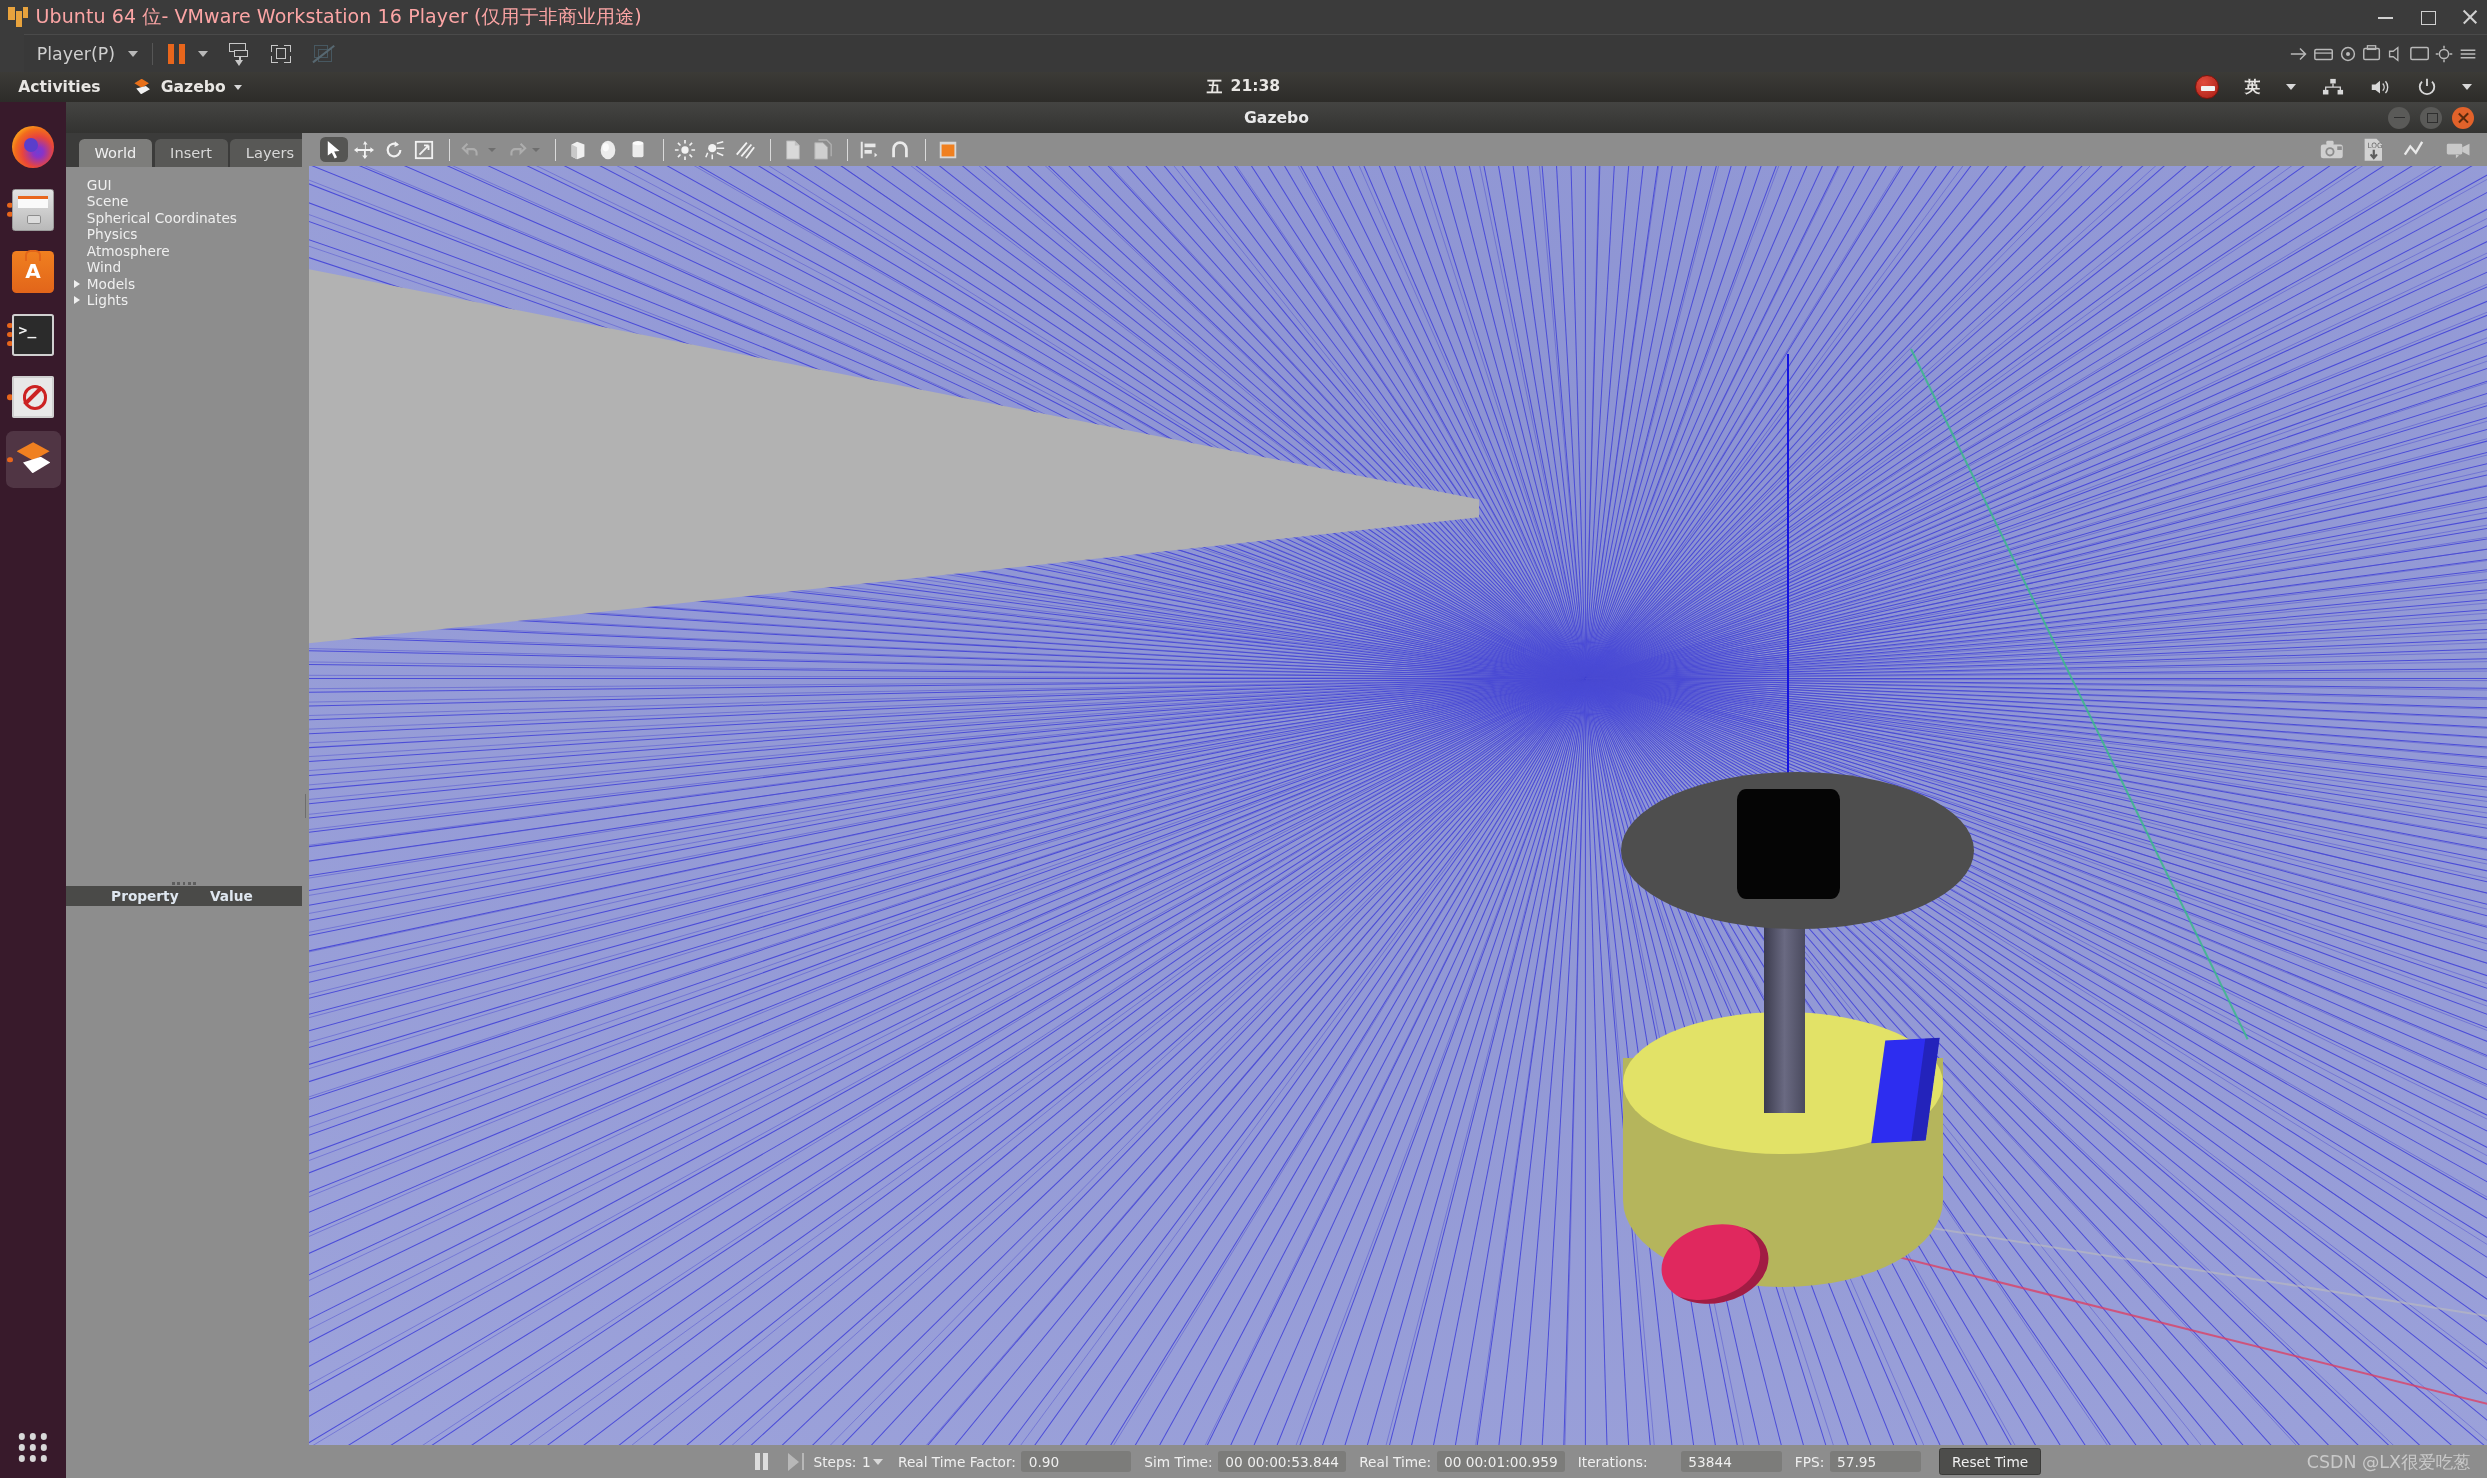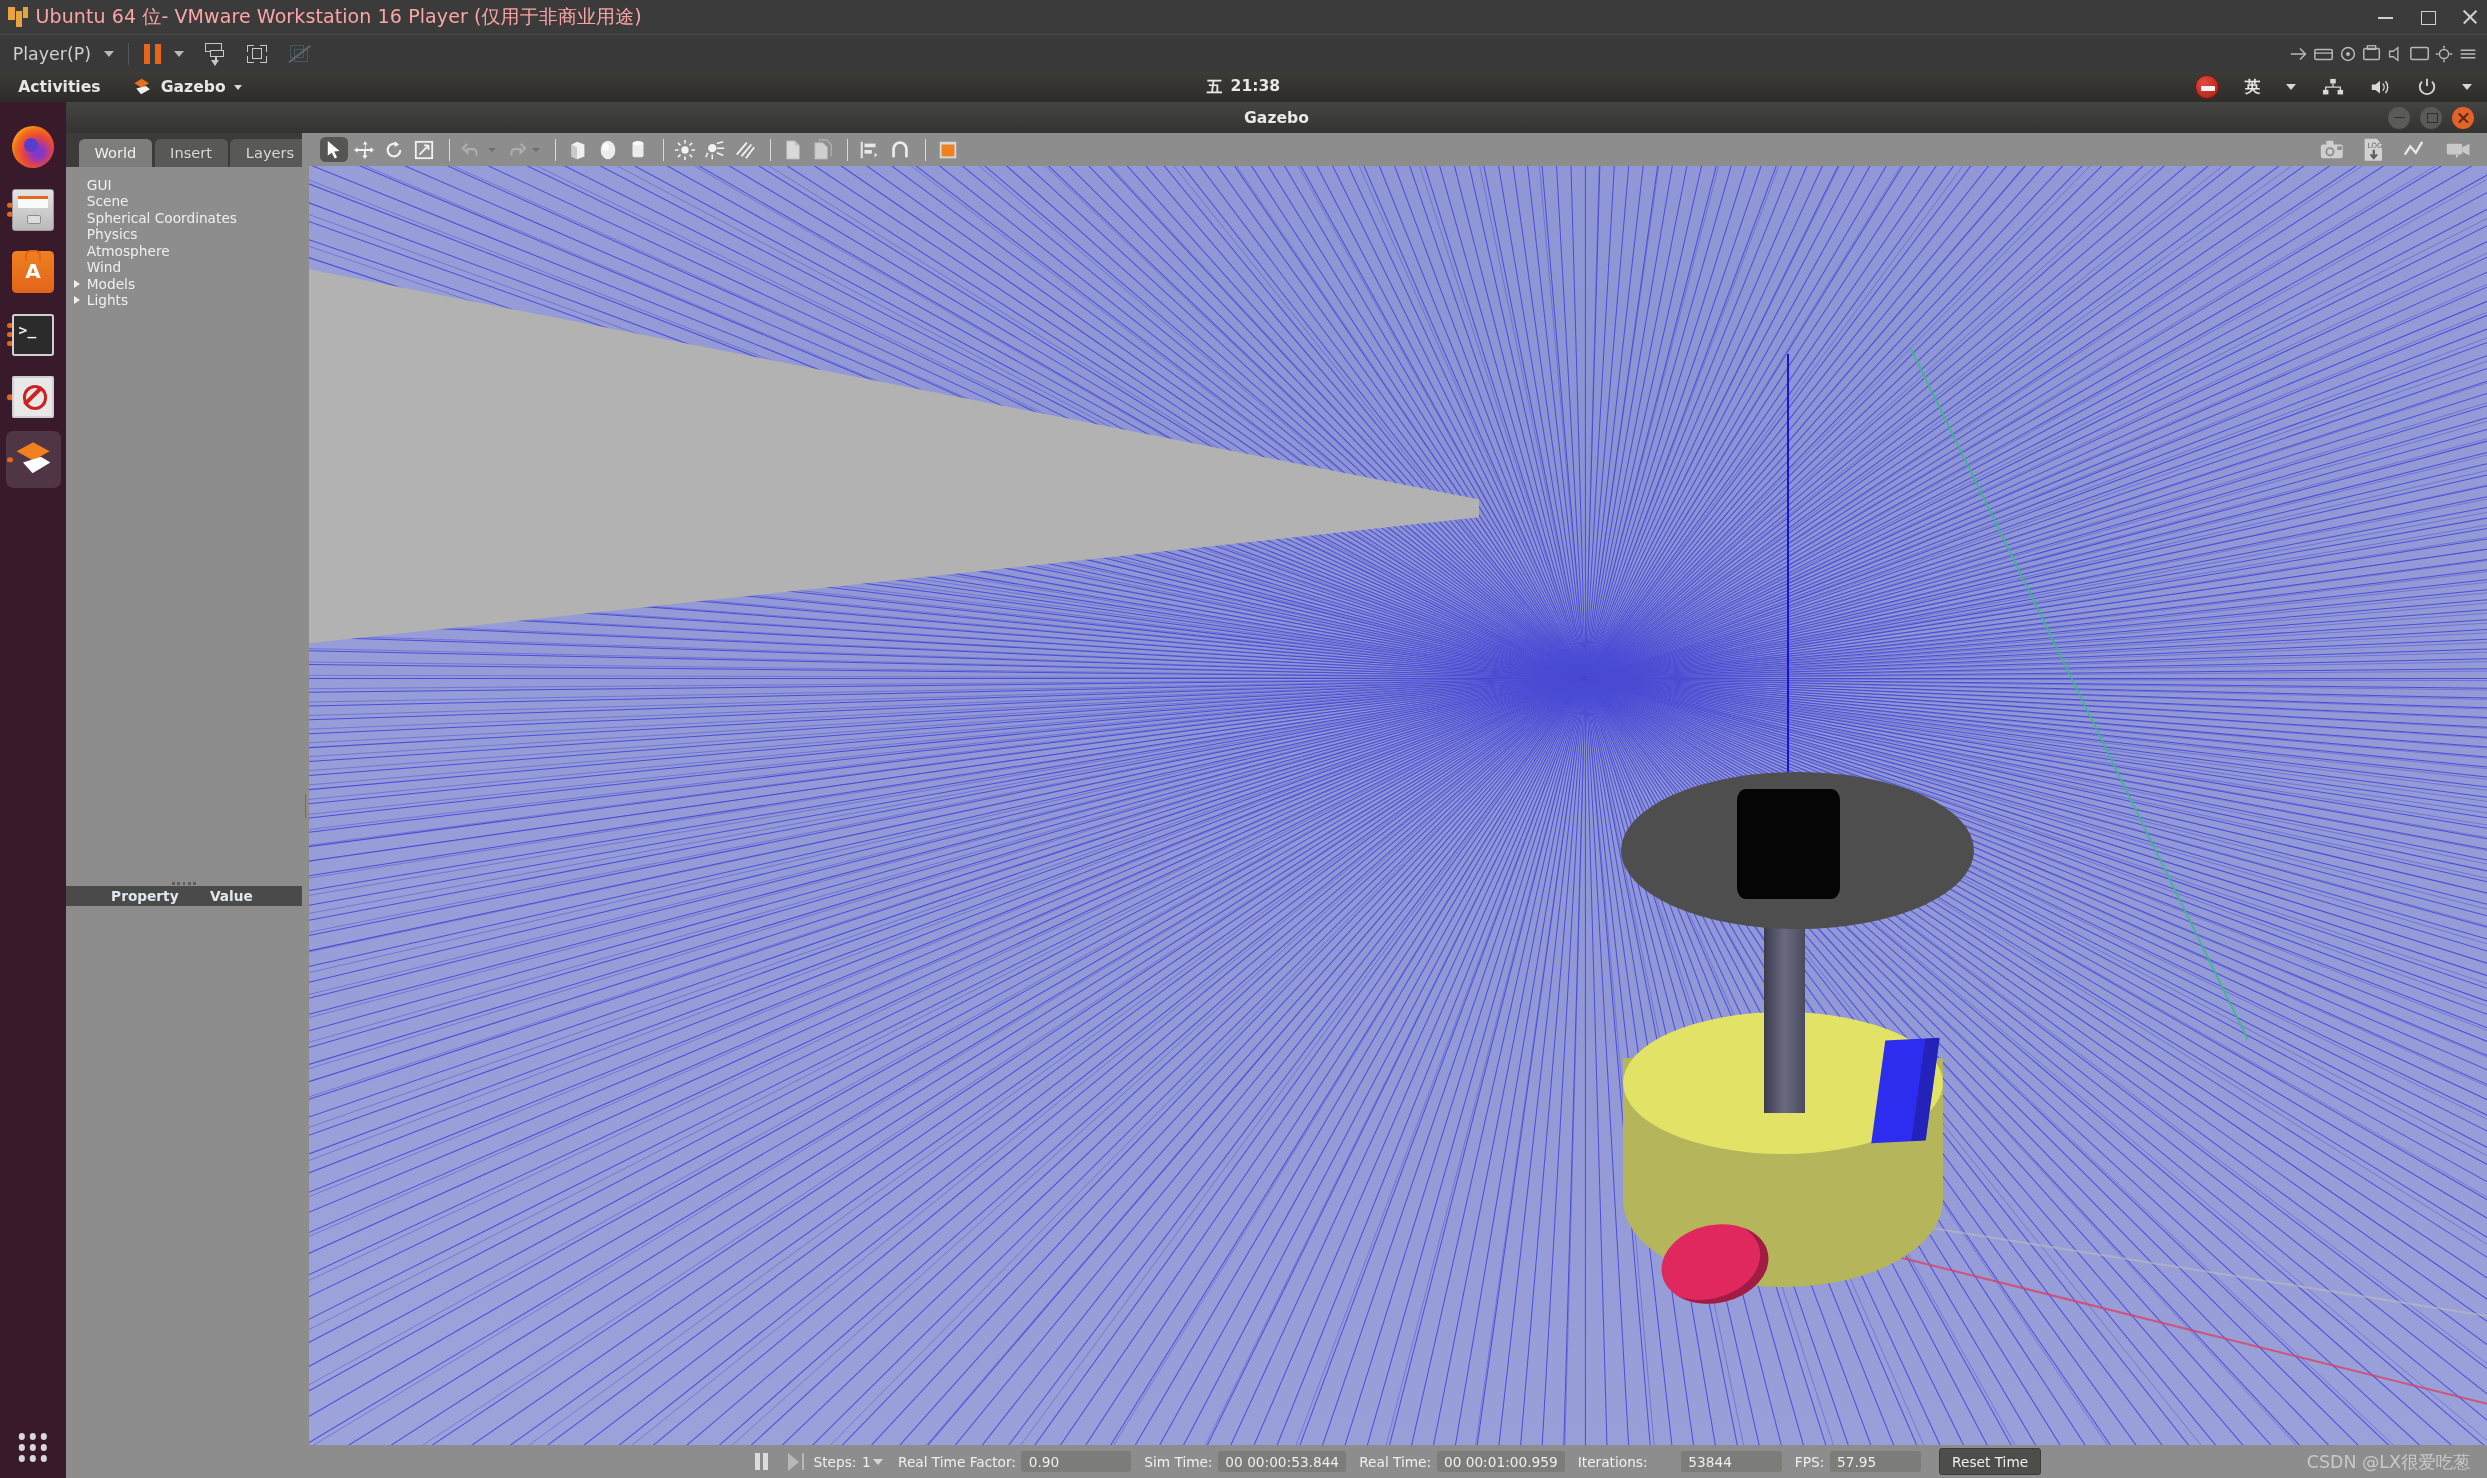--- a/index.html
+++ b/index.html
@@ -26,21 +26,21 @@
   #vm-wincontrols { position: absolute; right: 9.1px; top: 0; height: 34px; display: flex; align-items: center; gap: 25.6px; }
   .wc { width: 16.5px; height: 16.5px; position: relative; cursor: default; }
   .wc-min::after { content:''; position:absolute; left:0.9px; top:8.2px; width:14.6px; height:1.8px; background:#d0d0d0; }
   .wc-max::after { content:''; position:absolute; left:1.8px; top:1.8px; width:12.8px; height:12.8px; border:1.8px solid #d0d0d0; }
   .wc-close::before, .wc-close::after { content:''; position:absolute; left:-0.9px; top:7.3px; width:18.3px; height:1.8px; background:#d0d0d0; }
   .wc-close::before { transform: rotate(45deg); }
   .wc-close::after { transform: rotate(-45deg); }
 
   #vm-toolbar {
     height: 38px; background: #393939; border-top: 0.9px solid #4a4a4a;
-    display: flex; align-items: center; padding: 0 12.8px; flex: 0 0 auto; position: relative;
+    display: flex; align-items: center; padding: 0 12.8px; flex: 0 0 auto; position: relative; margin-left: 24px;
   }
   #vm-player-menu { color: #cfcfcf; font-size: 17.4px; display:flex; align-items:center; gap:12.8px; }
   .caret-dn { width: 0; height: 0; border-left: 5.5px solid transparent; border-right: 5.5px solid transparent; border-top: 6.4px solid #b9b9b9; }
   .vsep { width: 0.9px; height: 22px; background: #565656; margin: 0 14.6px; }
   #vm-pause { display:flex; gap:4.6px; }
   #vm-pause i { display:block; width:6.4px; height:20px; background:#e8661c; }
   .vm-ico { width: 25.6px; height: 24px; position: relative; margin: 0 8.2px; }
   .vm-ico.dim { opacity: .45; }
   .vmi-unity { position:absolute; left:2.7px; top:1.8px; width:16.5px; height:9.1px; border:1.8px solid #c7c7c7; }
   .vmi-unity2 { position:absolute; left:7.3px; top:8.2px; width:14.6px; height:7.3px; border:1.8px solid #c7c7c7; background:#393939; }

